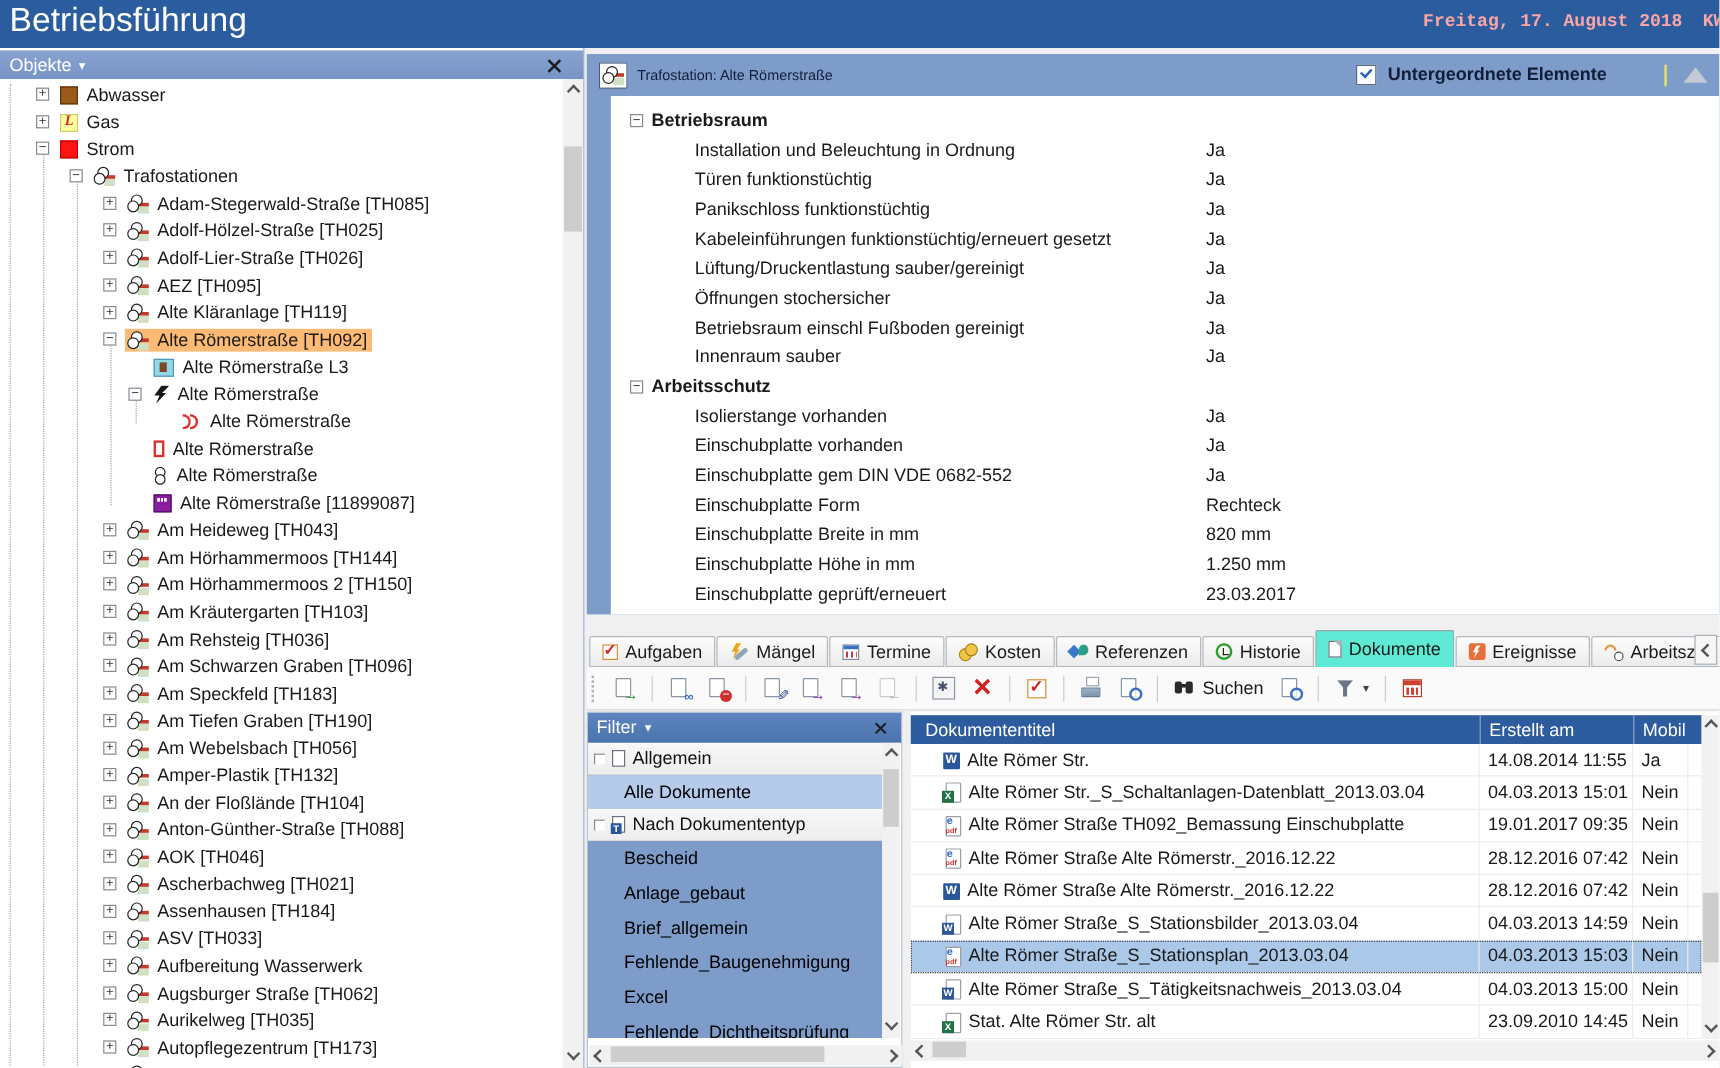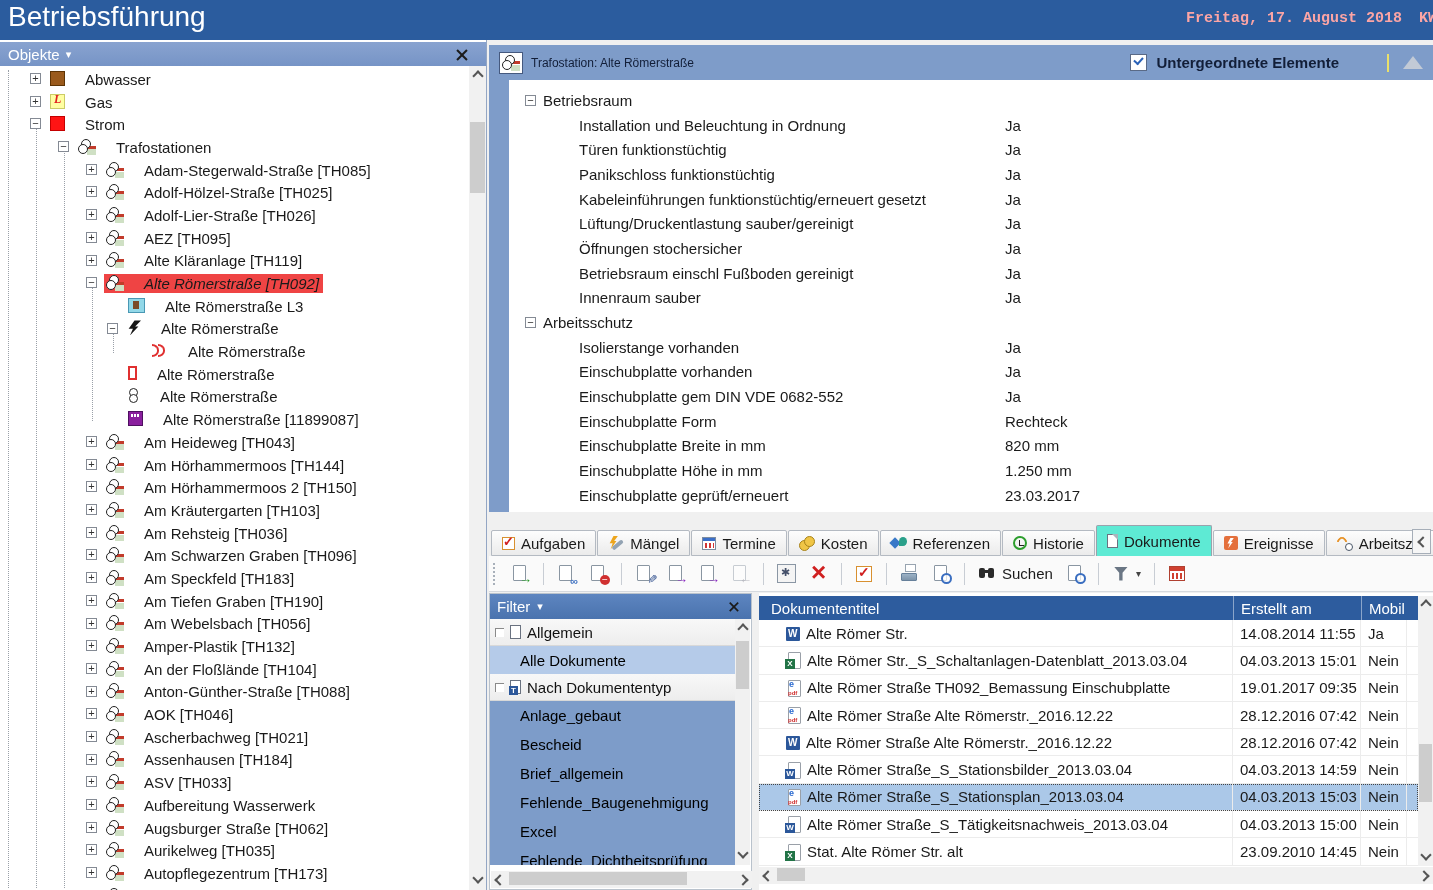--- a/index.html
+++ b/index.html
@@ -12,22 +12,22 @@
   
   #leftpanel{left:0;top:40px;width:487px;height:850px;background:#fff;border-right:1px solid #93a6c4;box-sizing:border-box;}
   #objheader{left:0;top:2px;width:486px;height:24px;background:linear-gradient(#89a3d0,#7694c6);color:#fff;display:flex;align-items:center;padding:0 8px;box-sizing:border-box;}
   #objheader .caret{margin-left:6px;font-size:11px;}
   .closex{position:relative;width:13px;height:13px;cursor:pointer;}
   .closex::before,.closex::after{content:"";position:absolute;left:6px;top:0;width:2px;height:14px;background:#1b1b1b;}
   .closex::before{transform:rotate(45deg);}.closex::after{transform:rotate(-45deg);}
   #tree{left:0;top:26px;width:469px;height:824px;overflow:hidden;background:#fff;}
   .guide{position:absolute;width:0;border-left:1px dotted #9aa0a8;}
   .trow{position:relative;height:22.7px;display:flex;align-items:center;white-space:nowrap;}
-  .trow .tw{display:inline-flex;align-items:flex-start;padding:1px 4px 1px 2px;gap:13px;}
-  .trow.selected .tw{background:#ef4444;font-style:italic;}
+  .trow .tw{display:inline-flex;align-items:center;padding:1px 4px 1px 2px;}
+  .trow.selected .tw{background:#fdba74;}
   .d1{padding-left:48px;} .d2{padding-left:76px;} .d3{padding-left:104px;} .d4{padding-left:126px;} .d5{padding-left:150px;}
   .exp{position:absolute;top:5px;width:11px;height:11px;border:1px solid #848a94;background:#fff;font-size:11px;line-height:9px;text-align:center;color:#333;box-sizing:border-box;cursor:pointer;}
   .d1 .exp{left:30px;} .d2 .exp{left:58px;} .d3 .exp{left:86px;} .d4 .exp{left:107px;}
   .ti{display:inline-block;margin-right:7px;flex:none;}
   
   .ti-sewage{width:13px;height:13px;background:#9a5a1c;border:1px solid #5e3404;}
   .ti-gas{width:13px;height:13px;background:#ffffa2;border:1px solid #cccc66;position:relative;}
   .ti-gas::after{content:"L";position:absolute;left:3px;top:-3px;color:#e02020;font:bold italic 12px "Liberation Serif",serif;}
   .ti-power{width:13px;height:13px;background:#ff1414;border:1px solid #c40000;}
   .ti-trafostation{width:18px;height:16px;position:relative;background:
@@ -63,21 +63,21 @@
   #hdr-right{position:absolute;right:4px;top:0;height:35px;display:flex;align-items:center;}
   .cbx{width:15px;height:15px;background:#fff;border:1px solid #5a6a86;position:relative;cursor:pointer;}
   .cbx::after{content:"";position:absolute;left:3px;top:2px;width:7px;height:4px;border-left:2px solid #2a62b8;border-bottom:2px solid #2a62b8;transform:rotate(-48deg);}
   #subel-label{font-weight:bold;margin-left:9px;font-size:15px;}
   #hdr-divider{width:2px;height:18px;background:#e9e06a;margin:0 14px 0 48px;}
   #hdr-triangle{width:0;height:0;border-left:10px solid transparent;border-right:10px solid transparent;border-bottom:13px solid #c2cad6;margin-right:6px;}
   #props{left:20px;top:35px;width:924px;height:432px;background:#fff;overflow:hidden;}
   .pe{position:relative;height:24.7px;display:flex;align-items:center;white-space:nowrap;}
   #props .pad{padding-top:8px;}
   .pexp{position:absolute;left:16px;top:7px;width:11px;height:11px;border:1px solid #848a94;background:#fff;font-size:11px;line-height:9px;text-align:center;color:#333;box-sizing:border-box;}
-  .p-group .plbl{font-weight:normal;margin-left:34px;}
+  .p-group .plbl{font-weight:bold;margin-left:34px;}
   .p-row .plbl{margin-left:70px;}
   .pval{position:absolute;left:496px;}
   
   #tabstrip{left:0;top:483px;width:944px;height:33px;display:flex;align-items:flex-end;background:#f0f0f0;overflow:hidden;padding-left:2px;box-sizing:border-box;}
   .tab{display:flex;align-items:center;gap:6px;height:26px;padding:0 10px;border:1px solid #b4bac2;border-bottom:1px solid #b4bac2;background:linear-gradient(#fdfdfd,#ebebeb);margin-right:1px;border-radius:2px 2px 0 0;white-space:nowrap;cursor:pointer;box-sizing:border-box;}
   .tab.active{height:31px;background:#5eead4;border:1px solid #9aa2ac;border-bottom:none;}
   .tic{display:inline-block;flex:none;position:relative;}
   .tic-tasks{width:13px;height:13px;background:#fff;border:1.5px solid #d89030;box-sizing:border-box;}
   .tic-tasks::after{content:"\2713";position:absolute;left:0;top:-4px;color:#d02020;font-size:13px;font-weight:bold;}
   .tic-defects{width:16px;height:15px;}
@@ -752,25 +752,25 @@
 
             <span>Alle Dokumente</span>
           </div>
           <div class="fe f-group">
             <span class="fchk"></span>
             <span class="fi fi-doc-type"></span>
             <span>Nach Dokumententyp</span>
           </div>
           <div class="fe f-item">
 
+            <span>Bescheid</span>
+          </div>
+          <div class="fe f-item">
+
             <span>Anlage_gebaut</span>
-          </div>
-          <div class="fe f-item">
-
-            <span>Bescheid</span>
           </div>
           <div class="fe f-item">
 
             <span>Brief_allgemein</span>
           </div>
           <div class="fe f-item">
 
             <span>Fehlende_Baugenehmigung</span>
           </div>
           <div class="fe f-item">

